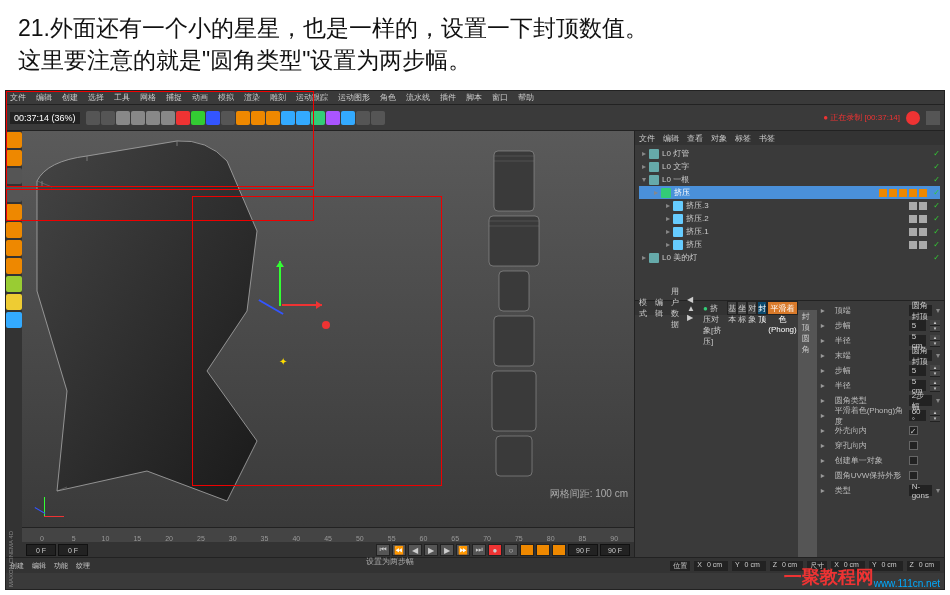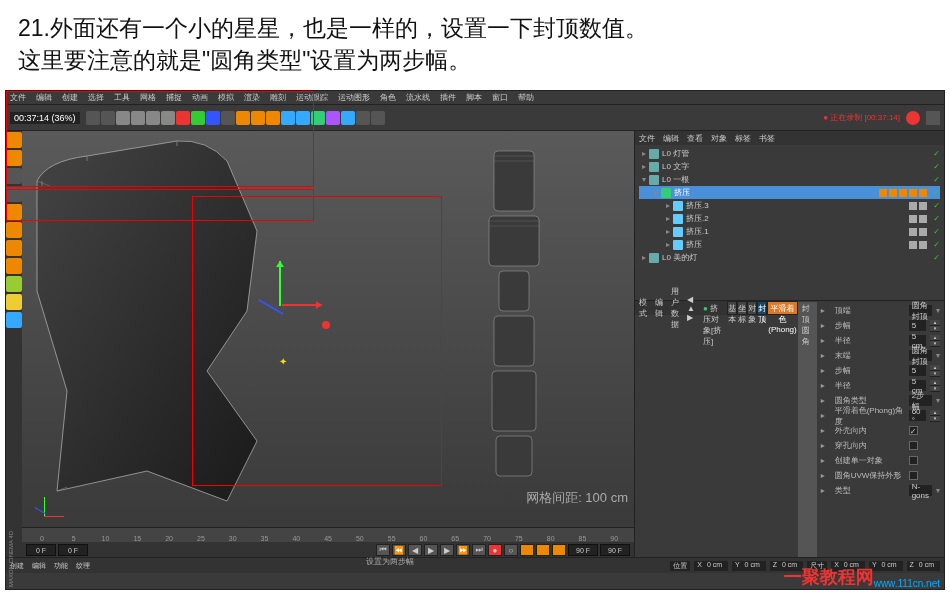--- a/index.html
+++ b/index.html
@@ -30,21 +30,21 @@
 .gizmo .axis-y:before{content:"";position:absolute;left:-3px;top:-4px;border:4px solid transparent;border-bottom:6px solid #3f3}
 .gizmo .axis-x{position:absolute;left:45px;top:43px;width:40px;height:2px;background:#e33}
 .gizmo .axis-x:before{content:"";position:absolute;right:-4px;top:-3px;border:4px solid transparent;border-left:6px solid #e33}
 .gizmo .axis-z{position:absolute;left:20px;top:45px;width:28px;height:2px;background:#35f;transform:rotate(30deg)}
 .gizmo .ball{position:absolute;width:8px;height:8px;border-radius:50%;background:#e33;left:85px;top:60px}
 .gizmo .cross{position:absolute;left:42px;top:95px;color:#fd0;font-size:10px}
 .miniaxis{position:absolute;left:6px;bottom:6px;width:36px;height:36px}
 .miniaxis .y{position:absolute;left:16px;bottom:4px;width:1px;height:20px;background:#3f3}
 .miniaxis .x{position:absolute;left:16px;bottom:4px;width:20px;height:1px;background:#e33}
 .miniaxis .z{position:absolute;left:6px;bottom:10px;width:12px;height:1px;background:#35f;transform:rotate(30deg)}
-.vprightlabel{position:absolute;right:6px;bottom:20px;font-size:13px;color:#aaa}
+.vprightlabel{position:absolute;right:6px;bottom:26px;font-size:10px;color:#aaa}
 .timeline{height:30px;background:#333;border-top:1px solid #222}
 .ruler{height:14px;background:#444;display:flex;font-size:7px;color:#999;align-items:flex-end;padding:0 4px}
 .ruler span{flex:1;text-align:center}
 .tcontrols{height:16px;display:flex;align-items:center;padding:0 4px;gap:2px;font-size:8px}
 .tcontrols .btn{width:14px;height:12px;background:#555;border:1px solid #222;display:flex;align-items:center;justify-content:center}
 .tcontrols input{width:30px;height:12px;background:#222;border:1px solid #111;color:#ccc;font-size:7px;text-align:center}
 .bottomstrip{height:16px;background:#333;display:flex;align-items:center;font-size:7px;padding:0 4px;gap:8px;border-top:1px solid #222}
 .bottomcoords{display:flex;gap:4px;margin-left:auto}
 .bottomcoords span{background:#222;padding:0 3px}
 .rightpanel{width:310px;background:#3a3a3a;display:flex;flex-direction:column;border-left:1px solid #222}
@@ -55,21 +55,21 @@
 .treeitem .indent{display:inline-block}
 .treeitem .ico{width:10px;height:10px;display:inline-block;border-radius:1px}
 .treeitem .tags{margin-left:auto;display:flex;gap:2px}
 .treeitem .tag{width:8px;height:8px;display:inline-block}
 .attrpanel{flex:1;display:flex;}
 .attrtitle{height:14px;background:#333;font-size:8px;padding:2px 4px}
 .tabs{display:flex;height:14px;font-size:8px}
 .tabs .tab{flex:1;text-align:center;padding:1px 0;background:#444;border:1px solid #222}
 .tabs .tab.active{background:#0c4a6e;color:#fff}
 .tabs .tab.orange{background:#d97a2a;color:#fff}
-.section{background:#555;font-size:8px;padding:1px 4px;margin-top:1px}
+.section{background:#555;font-size:8px;padding:1px 4px;margin-top:9px}
 .attrbody{flex:1;padding:2px 4px;font-size:8px}
 .row{display:flex;align-items:center;height:15px;gap:4px}
 .row .lbl{width:70px;color:#bbb}
 .row .val{flex:1;background:#222;height:11px;padding:0 3px;display:flex;align-items:center}
 .row .spinner{width:10px;height:11px;background:#444;display:flex;flex-direction:column}
 .row .spinner span{flex:1;border-bottom:1px solid #222;font-size:5px;text-align:center;line-height:5px}
 .row .chk{width:9px;height:9px;background:#222;border:1px solid #666}
 .row .exp{width:10px;color:#999}
 .watermark{position:absolute;right:10px;bottom:6px;display:flex;flex-direction:row;align-items:flex-end;font-size:11px}
 .watermark .logo{color:#e33;font-weight:bold;font-size:18px}

